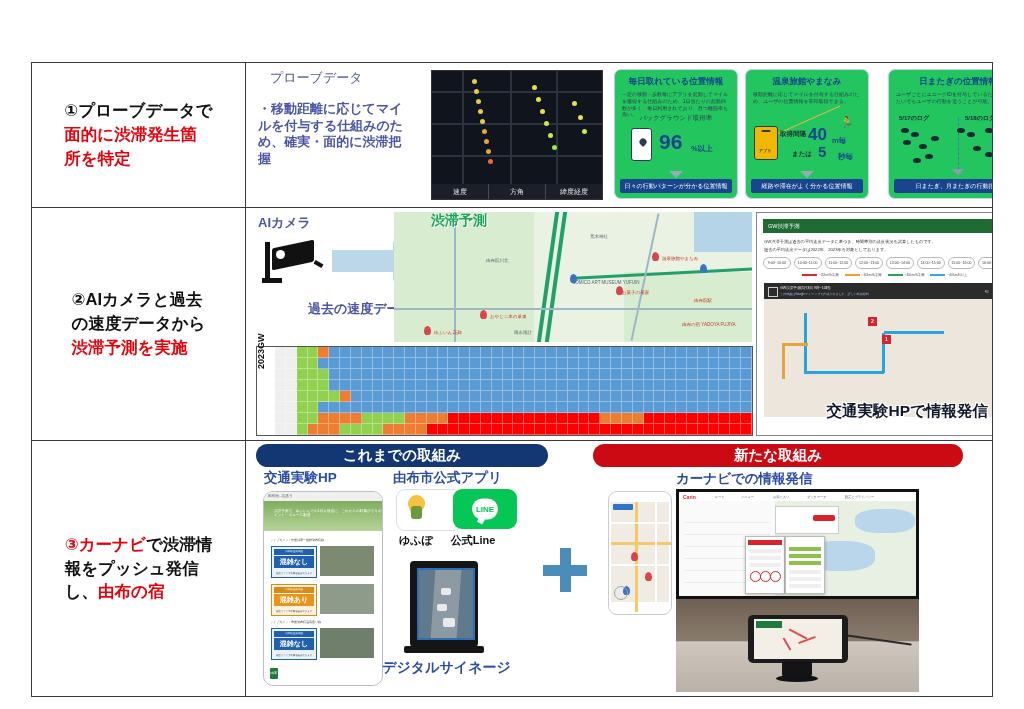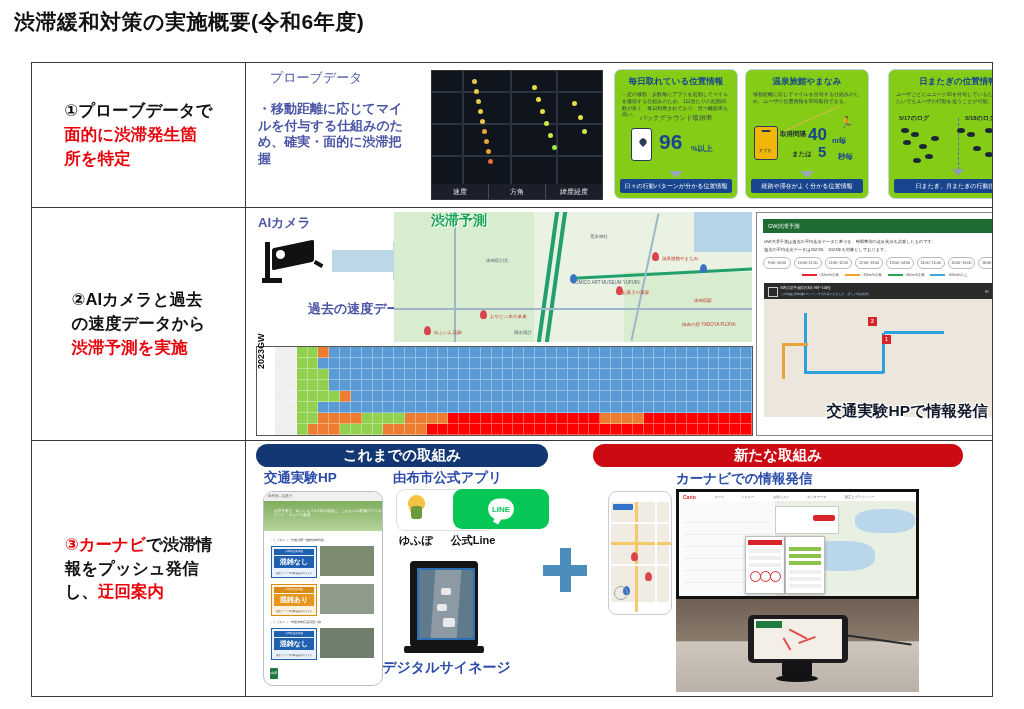--- a/index.html
+++ b/index.html
@@ -35,21 +35,21 @@
   .mapimg{position:absolute;left:185px;top:7px;width:170px;height:128px;
           background:#10141c;border:1px solid #333;overflow:hidden;}
   .mapimg .street{position:absolute;background:#2b3340;}
   .dotline{position:absolute;width:5px;height:5px;border-radius:50%;}
   .mapbar{position:absolute;left:0;bottom:0;width:100%;height:15px;background:#1a1f29;
           display:flex;}
   .mapbar span{flex:1;color:#dfe4ea;font-size:7px;display:flex;align-items:center;justify-content:center;
                border-right:1px solid #454c58;}
   .mapbar span:last-child{border-right:none;}
 
-  .card{position:absolute;top:6px;height:130px;background:#84cc16;
+  .card{position:absolute;top:6px;height:130px;background:#22c55e;
         border:1px solid #c3d2e6;border-radius:7px;box-sizing:border-box;padding:6px 7px;}
   .c1{left:368px;width:124px;}
   .c2{left:499px;width:124px;}
   .c3{left:630px;width:140px;margin-left:12px;}
   .card h4{margin:0 0 3px;font-size:8.5px;color:#15458f;text-align:center;font-weight:bold;}
   .card p{margin:0;font-size:5px;line-height:1.35;color:#2e3d52;}
   .pill{position:absolute;left:5px;right:5px;bottom:5px;background:#19458e;color:#fff;
         font-size:6px;text-align:center;border-radius:2px;padding:2.5px 0;}
   .tri{position:absolute;left:50%;transform:translateX(-50%);bottom:20px;
        width:0;height:0;border-left:7px solid transparent;border-right:7px solid transparent;
@@ -154,21 +154,21 @@
         font-size:2.6px;text-align:center;line-height:6px;}
   .badge.o .top{background:#d98b14;}
   .badge .mid{position:absolute;left:2px;right:2px;top:9px;height:12px;background:#2060b0;color:#fff;
         font-size:7px;font-weight:bold;text-align:center;line-height:12px;}
   .badge.o .mid{background:#e8951c;}
   .badge .bot{position:absolute;left:2px;right:2px;bottom:2px;font-size:2.4px;color:#333;text-align:center;}
   .sp .sect{position:absolute;font-size:3px;color:#333;}
   .sp .foot{position:absolute;left:6px;right:6px;bottom:6px;height:11px;background:#1f7a3d;color:#fff;
        font-size:3.4px;text-align:center;line-height:11px;border-radius:1px;}
 
-  .icon-app{position:absolute;width:64px;height:40px;border-radius:9px;overflow:hidden;padding-left:32px;}
+  .icon-app{position:absolute;width:64px;height:40px;border-radius:9px;overflow:hidden;}
   .icon-app.yufu{left:150px;top:48px;background:#fff;border:1px solid #ddd;}
   .icon-app.line{left:207px;top:48px;background:#06c755;}
   .line-b{position:absolute;left:50%;top:50%;transform:translate(-50%,-50%);width:26px;height:21px;
       background:#fff;border-radius:11px;color:#06c755;font-size:8px;font-weight:bold;text-align:center;line-height:21px;}
   .line-b:after{content:"";position:absolute;left:6px;bottom:-4px;width:6px;height:6px;background:#fff;
       transform:rotate(30deg);}
   .mascot-b{position:absolute;left:11px;top:5px;width:17px;height:17px;background:#f5c242;
       border-radius:50% 50% 50% 10%;transform:rotate(-20deg);}
   .mascot-b2{position:absolute;left:14px;top:16px;width:11px;height:13px;background:#6a9a3c;border-radius:3px;}
   .ico-cap{position:absolute;font-size:11px;font-weight:bold;color:#111;text-align:center;width:60px;}
@@ -220,21 +220,20 @@
   .dash .grn{position:absolute;left:2px;top:2px;width:26px;height:7px;background:#1f7a3d;}
   .dash .mount{position:absolute;left:106px;top:62px;width:30px;height:16px;background:#141416;border-radius:3px;}
   .dash .sucker{position:absolute;left:100px;top:76px;width:42px;height:7px;background:#121214;border-radius:50%;}
   .dash .wire{position:absolute;left:170px;top:40px;width:66px;height:2px;background:#2b2b2d;border-radius:2px;transform:rotate(8deg);}
 </style>
 </head>
 <body>
 
 <div class="slide">
 
-  <div class="title">渋滞緩和対策の実施概要(令和6年度)</div>
 
   <div class="table">
 
     <div class="row row1">
       <div class="lcell">
         <div class="lbl">
           <span>①プローブデータで</span><br>
           <span class="red">面的に渋滞発生箇</span><br>
           <span class="red">所を特定</span>
         </div>
@@ -842,21 +841,21 @@
         <div class="hp-lbl">交通実験HPで情報発信</div>
 
       </div>
     </div>
 
     <div class="row row3">
       <div class="lcell">
         <div class="lbl">
           <span class="red">③</span><span class="red">カーナビ</span><span>で渋滞情</span><br>
           <span>報をプッシュ発信</span><br>
-          <span>し、</span><span class="red">迂回案内</span>
+          <span>し、</span><span class="red">由布の宿</span>
         </div>
       </div>
       <div class="rcell">
 
         <div class="banner b-navy">これまでの取組み</div>
         <div class="banner b-red">新たな取組み</div>
         <div class="sub" style="left:18px;top:28px">交通実験HP</div>
         <div class="sub" style="left:147px;top:28px">由布市公式アプリ</div>
         <div class="sub" style="left:430px;top:29px">カーナビでの情報発信</div>
 

